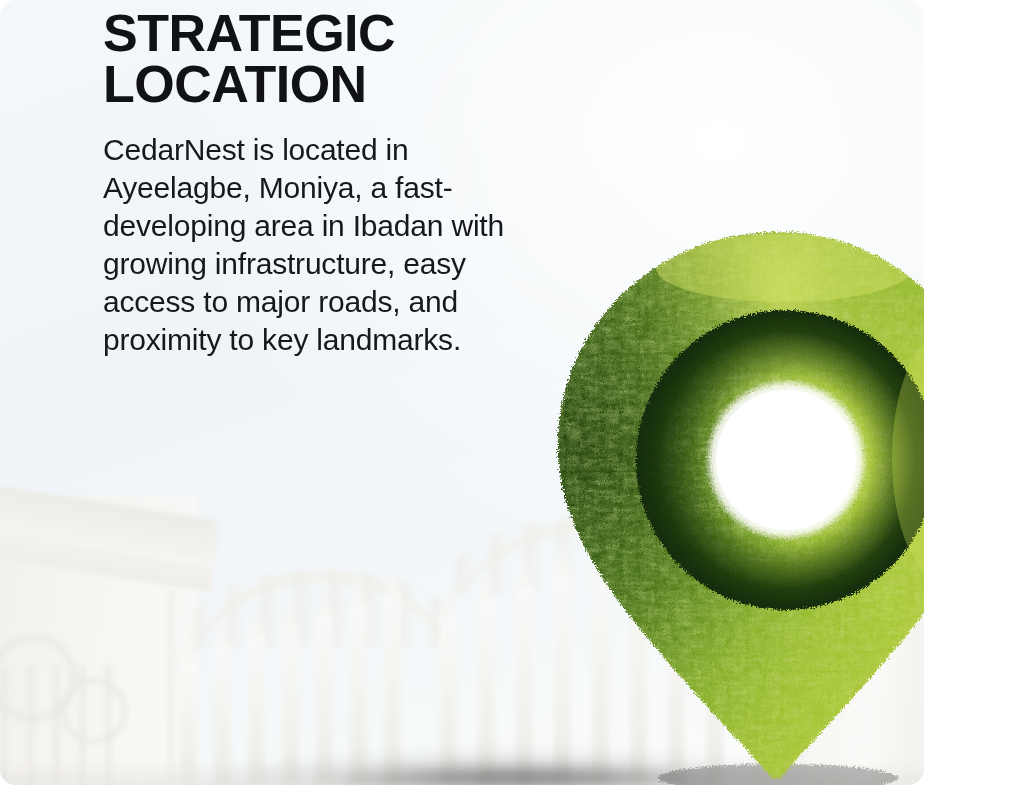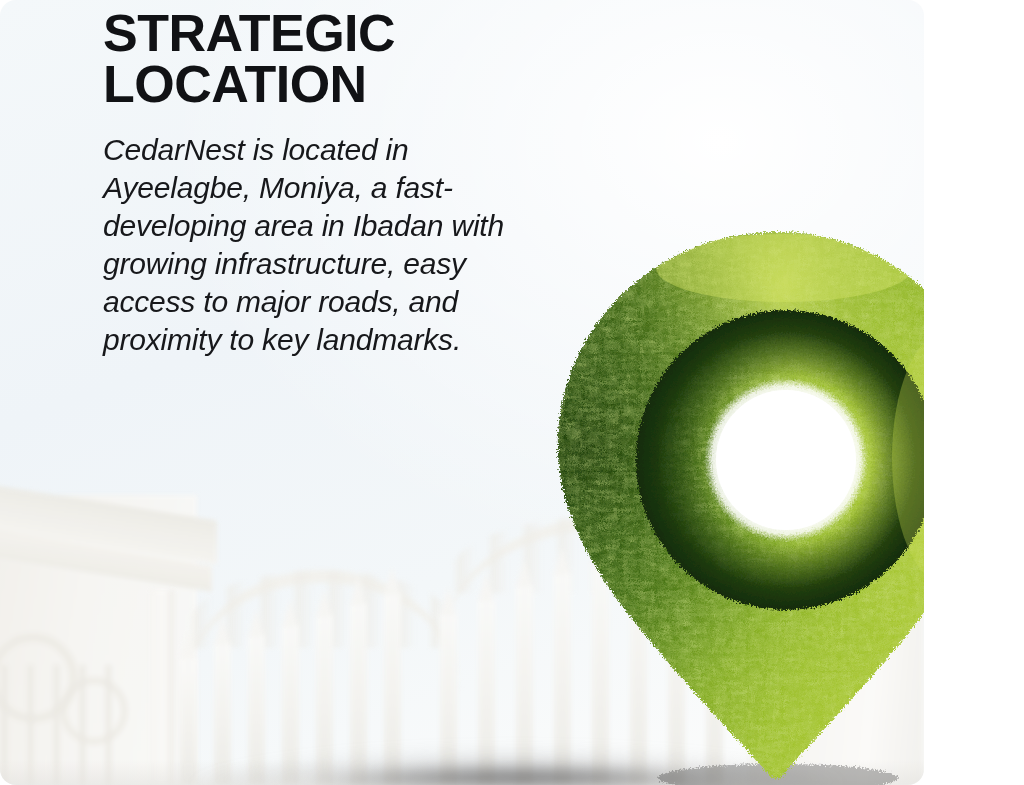--- a/index.html
+++ b/index.html
@@ -208,21 +208,20 @@
   }
   .body-copy {
     margin: 20px 0 0 0;
     font-family: "Liberation Sans", sans-serif;
     font-weight: 400;
     font-size: 30px;
     line-height: 1.27;
     letter-spacing: -0.2px;
     color: #17181b;
     width: 420px;
-    font-style: italic;
   }
 
   
   .pin-wrap {
     position: absolute;
     left: 548px;
     top: 222px;
     width: 456px;
     height: 563px;
     z-index: 3;

